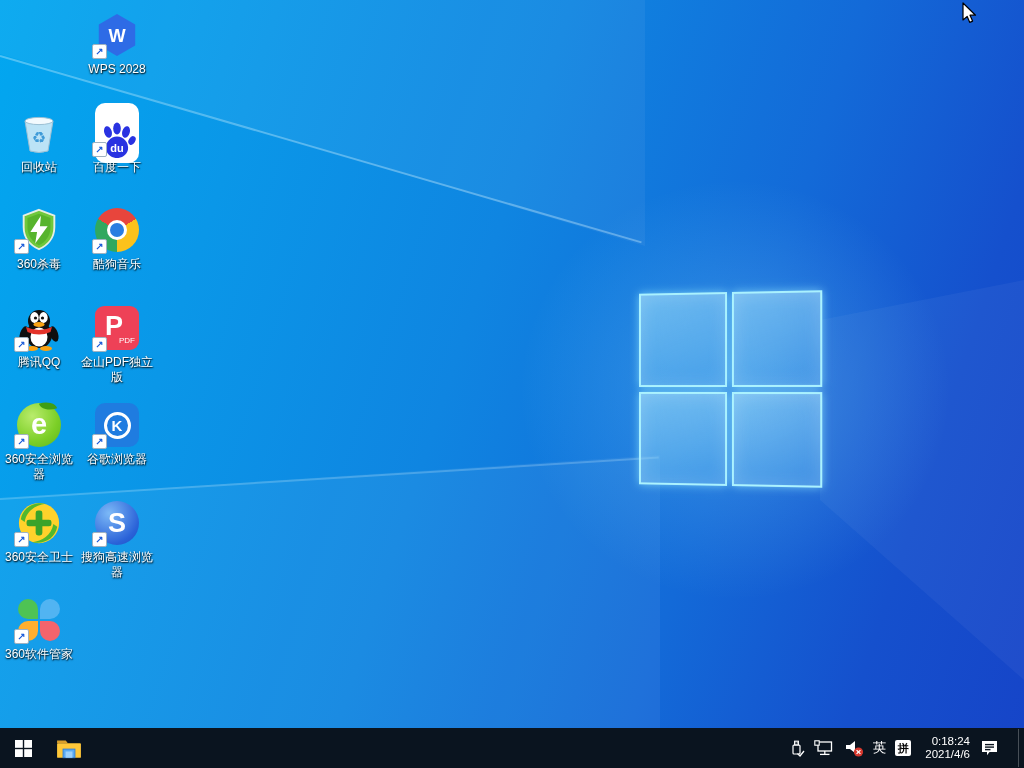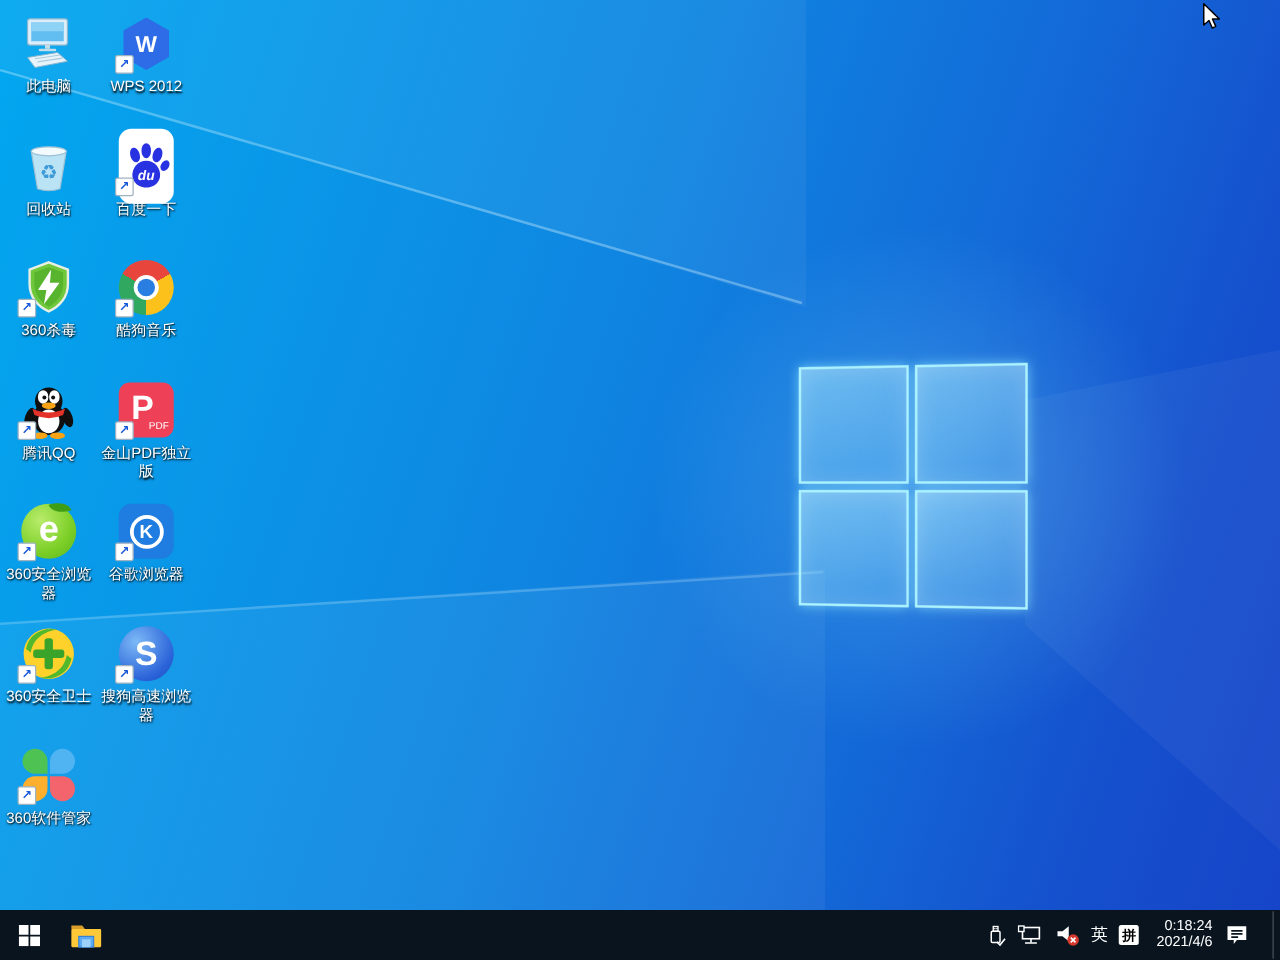--- a/index.html
+++ b/index.html
@@ -33,21 +33,21 @@
   .desk-item { position:absolute; width:78px; display:flex; flex-direction:column; align-items:center; cursor:default; }
   .c1 { left:0; } .c2 { left:78px; }
   .r1{top:10px}.r2{top:108px}.r3{top:205px}.r4{top:303px}.r5{top:400px}.r6{top:498px}.r7{top:595px}
   .ic { width:48px; height:50px; position:relative; display:flex; align-items:center; justify-content:center; }
   .lbl { margin-top:2px; width:78px; font-size:12px; line-height:15px; color:#fff; text-align:center;
          word-break:break-all; text-shadow:0 1px 2px rgba(0,0,0,.85),1px 1px 1px rgba(0,0,0,.55); }
   .sc-arrow { position:absolute; left:-1px; bottom:1px; width:15px; height:15px; background:#fff;
               border:1px solid #9fb2c1; border-radius:2px; display:flex; align-items:center; justify-content:center;
               font-size:10px; font-weight:bold; color:#1658d8; line-height:1; }
 
-  .sq-white { width:44px; height:60px; border-radius:10px; background:#fff; display:flex; align-items:center; justify-content:center;font-style:italic; }
+  .sq-white { width:44px; height:60px; border-radius:10px; background:#fff; display:flex; align-items:flex-end; justify-content:center; }
   .chrome { width:44px; height:44px; border-radius:50%;
             background:conic-gradient(from -60deg,#e8453c 0 120deg,#fcc21b 0 240deg,#30a85f 0 360deg);
             display:flex; align-items:center; justify-content:center; }
   .chrome-white { width:20px; height:20px; background:#fff; border-radius:50%; display:flex; align-items:center; justify-content:center; }
   .chrome-blue { width:14px; height:14px; background:#2a7de1; border-radius:50%; }
   .pdficon { width:44px; height:44px; border-radius:9px; background:#ee4157; position:relative;
              display:flex; align-items:center; justify-content:center; }
   .pdf-p { color:#fff; font-size:27px; font-weight:bold; margin:0 6px 4px 0; }
   .pdf-sm { position:absolute; right:4px; bottom:5px; color:#fff; font-size:8px; font-weight:normal; }
   .b360 { width:44px; height:44px; border-radius:50%; position:relative;
@@ -94,35 +94,20 @@
   <div class="floor-line"></div>
   <div class="beam-right"></div>
   <div class="logo-glow"></div>
   <div class="win-logo">
     <div class="pane"></div>
     <div class="pane"></div>
     <div class="pane"></div>
     <div class="pane"></div>
   </div>
 
-  <div class="desk-item c1 r1">
-    <div class="ic">
-      <svg viewBox="0 0 48 48" width="48" height="48">
-        <rect x="7" y="4" width="32" height="21" rx="2" fill="#dceef9" stroke="#8ab6cf"></rect>
-        <rect x="10" y="7" width="26" height="15" fill="#62bdf0"></rect>
-        <rect x="10" y="7" width="26" height="7" fill="#8ed2f6"></rect>
-        <rect x="21" y="25" width="4" height="3" fill="#c3dcea"></rect>
-        <rect x="16" y="28" width="14" height="2" rx="1" fill="#c3dcea"></rect>
-        <polygon points="7,35 31,31 39,38 13,43" fill="#e6f3fb" stroke="#8ab6cf" stroke-width="0.8"></polygon>
-        <line x1="13" y1="36" x2="33" y2="33" stroke="#aacbdd" stroke-width="1"></line>
-        <line x1="15" y1="38.5" x2="35" y2="35.5" stroke="#aacbdd" stroke-width="1"></line>
-      </svg>
-    </div>
-    <div class="lbl">此电脑</div>
-  </div>
 
   <div class="desk-item c1 r2">
     <div class="ic">
       <svg viewBox="0 0 48 48" width="48" height="48">
         <path d="M10 12 L15 42 Q24 45 33 42 L38 12" fill="#e4f1f8" fill-opacity="0.82" stroke="#9cc0d4"></path>
         <ellipse cx="24" cy="12" rx="14" ry="3.6" fill="#f2fafe" stroke="#9cc0d4"></ellipse>
         <text x="24" y="34" font-size="16" fill="#3f9bd8" text-anchor="middle">♻</text>
       </svg>
     </div>
     <div class="lbl">回收站</div>
@@ -201,21 +186,21 @@
   </div>
 
   <div class="desk-item c2 r1">
     <div class="ic">
       <svg viewBox="0 0 48 48" width="46" height="46">
         <polygon points="24,2 43,13 43,35 24,46 5,35 5,13" fill="#2e6be6"></polygon>
         <text x="24" y="31" font-size="19" font-weight="bold" fill="#fff" text-anchor="middle">W</text>
       </svg>
       <span class="sc-arrow">↗</span>
     </div>
-    <div class="lbl">WPS 2012</div>
+    <div class="lbl">WPS 2028</div>
   </div>
 
   <div class="desk-item c2 r2">
     <div class="ic">
       <div class="sq-white">
         <svg viewBox="0 0 44 44" width="44" height="44">
           <ellipse cx="13" cy="13" rx="3.8" ry="6" fill="#2932e1" transform="rotate(-16 13 13)"></ellipse>
           <ellipse cx="22" cy="9.5" rx="3.8" ry="6" fill="#2932e1"></ellipse>
           <ellipse cx="31" cy="13" rx="3.8" ry="6" fill="#2932e1" transform="rotate(16 31 13)"></ellipse>
           <ellipse cx="37" cy="21.5" rx="3.2" ry="4.6" fill="#2932e1" transform="rotate(32 37 21.5)"></ellipse>

